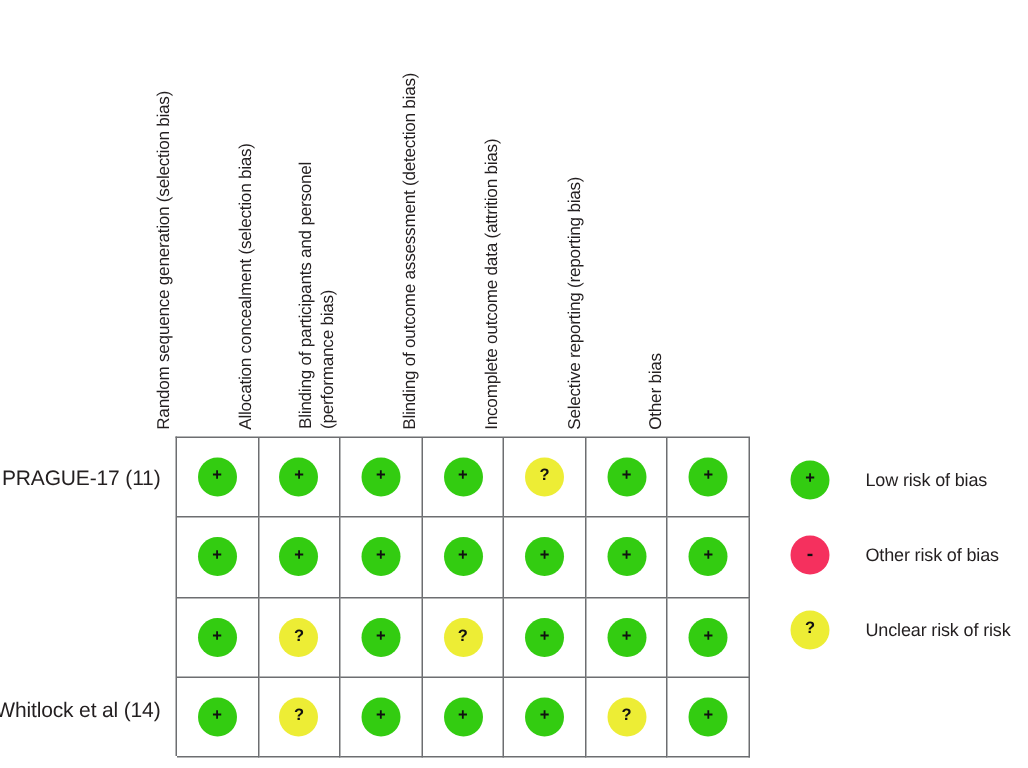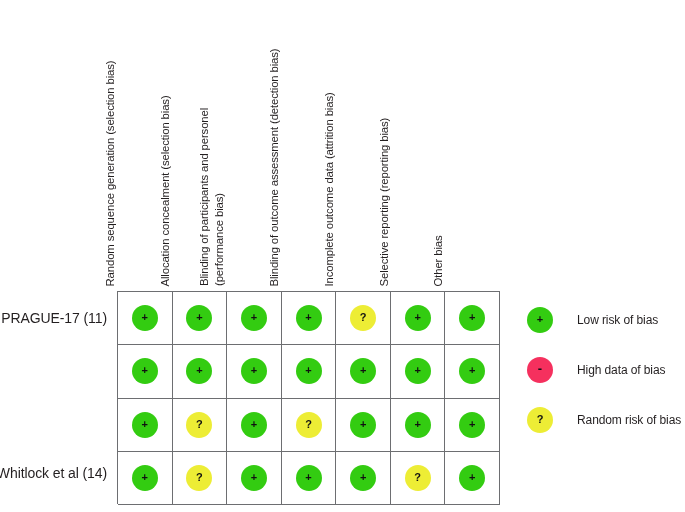--- a/index.html
+++ b/index.html
@@ -343,21 +343,21 @@
     <div class="legend-row" style="top: 0px;">
       <div class="bubble low">
         <span class="sym">+</span>
       </div>
       <div class="legend-label">Low risk of bias</div>
     </div>
     <div class="legend-row" style="top: 50px;">
       <div class="bubble high">
         <span class="sym">-</span>
       </div>
-      <div class="legend-label">High data of bias</div>
+      <div class="legend-label">Other risk of bias</div>
     </div>
     <div class="legend-row" style="top: 100px;">
       <div class="bubble unclear">
         <span class="sym">?</span>
       </div>
-      <div class="legend-label">Random risk of bias</div>
+      <div class="legend-label">Unclear risk of risk</div>
     </div>
   </div>
 
 </body></html>

